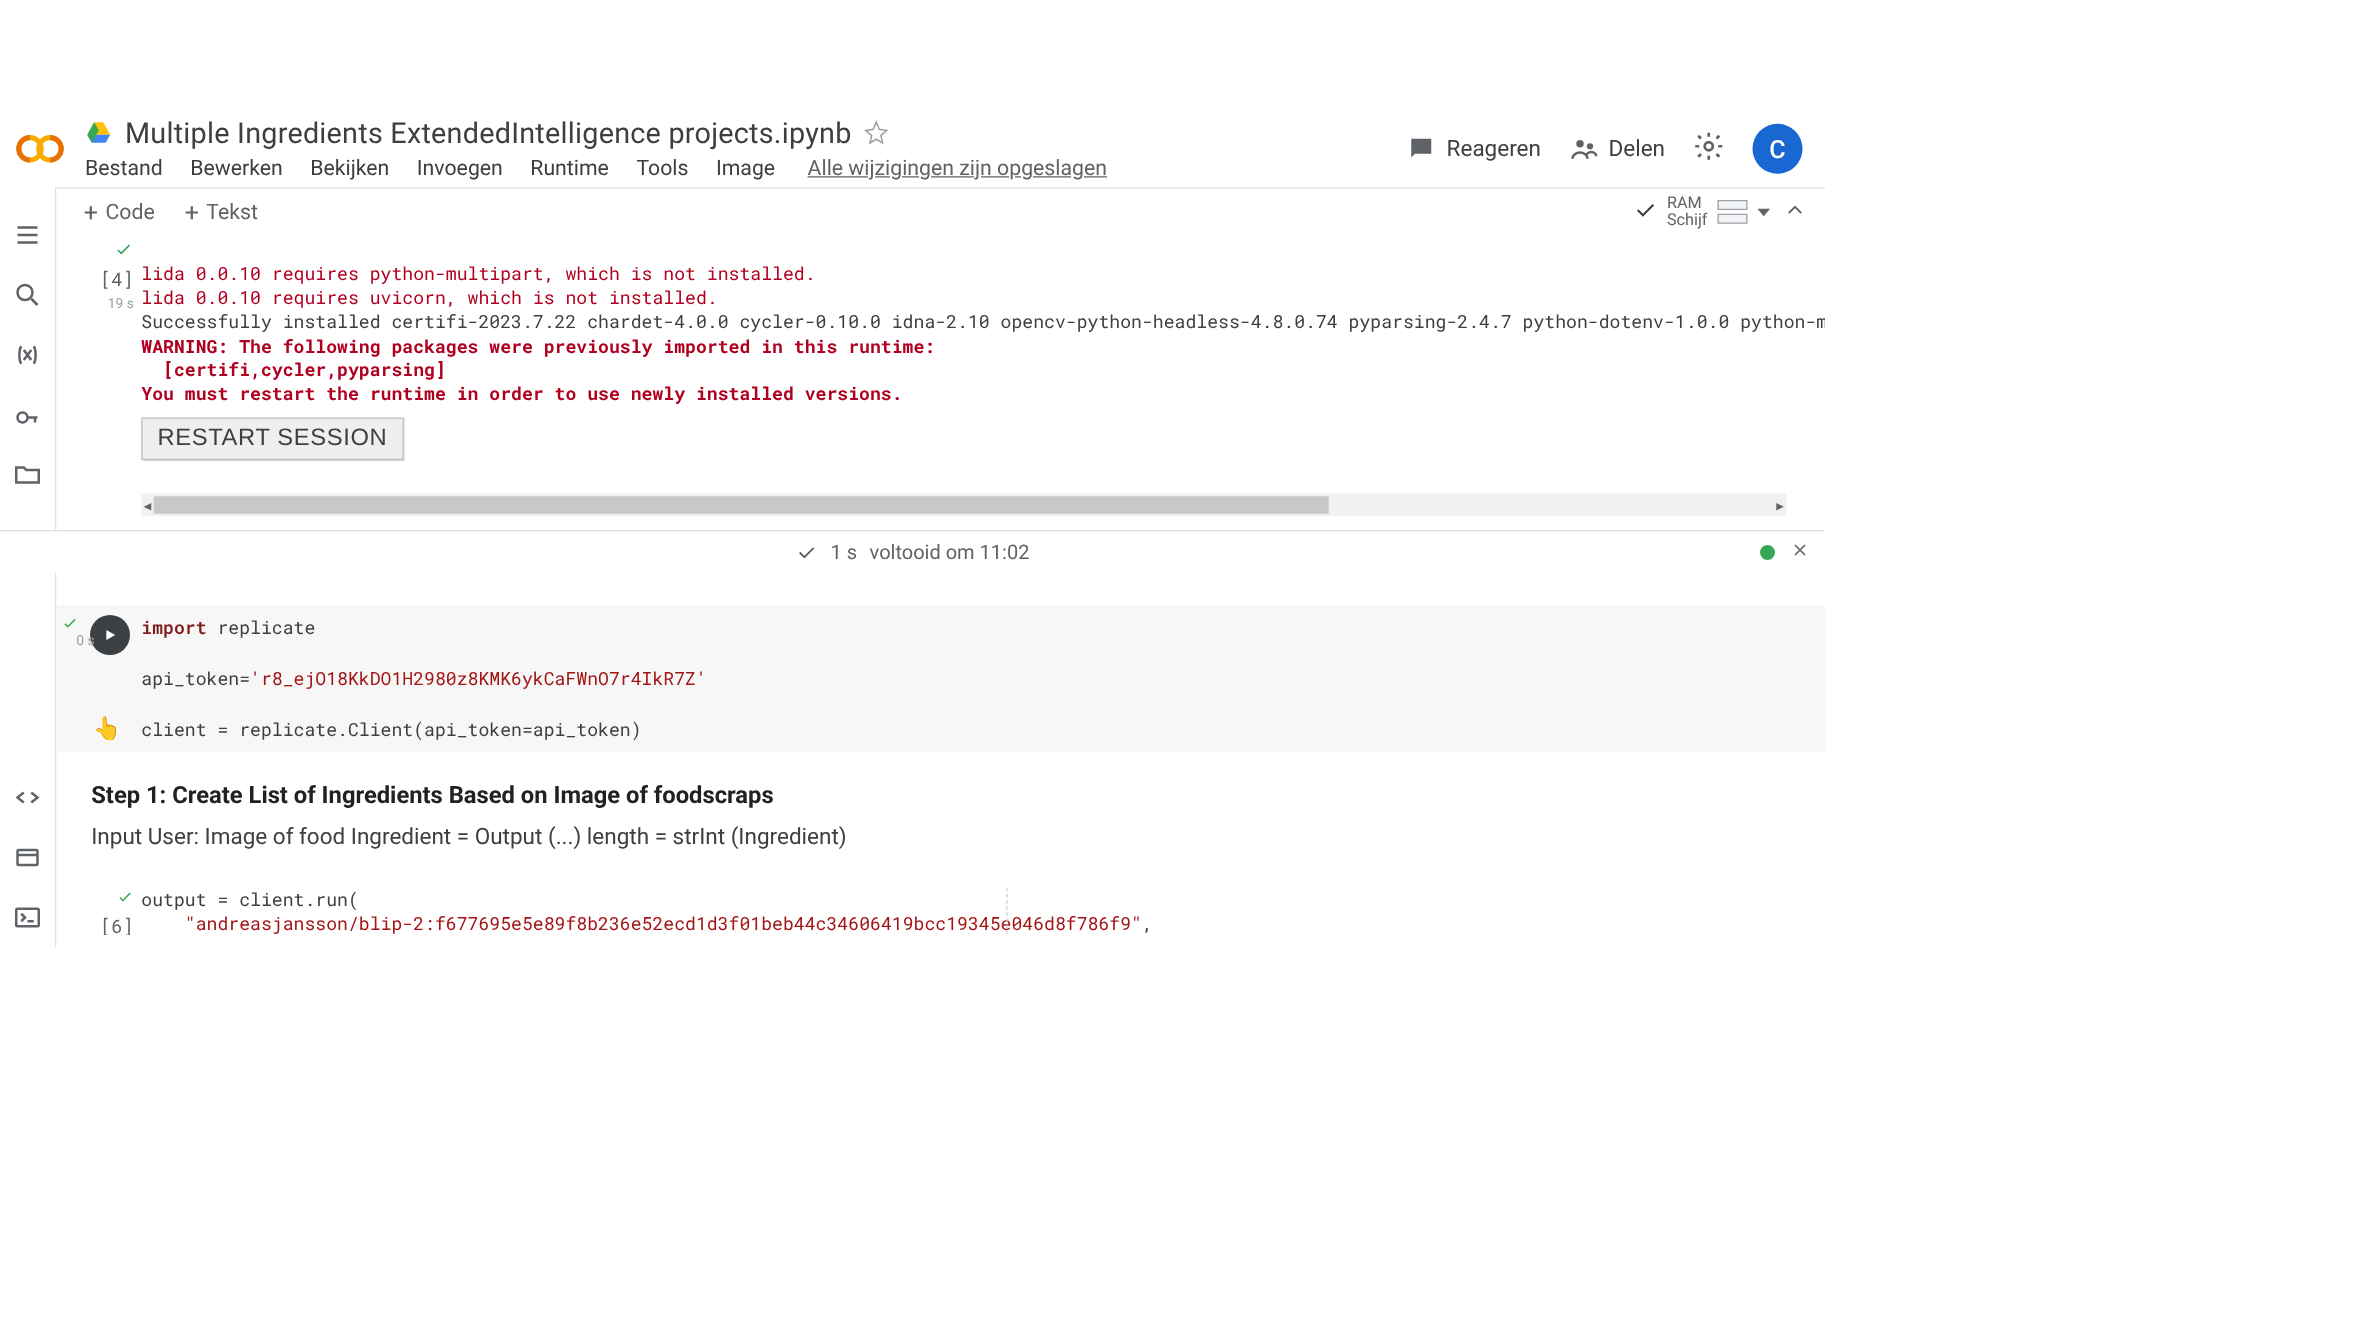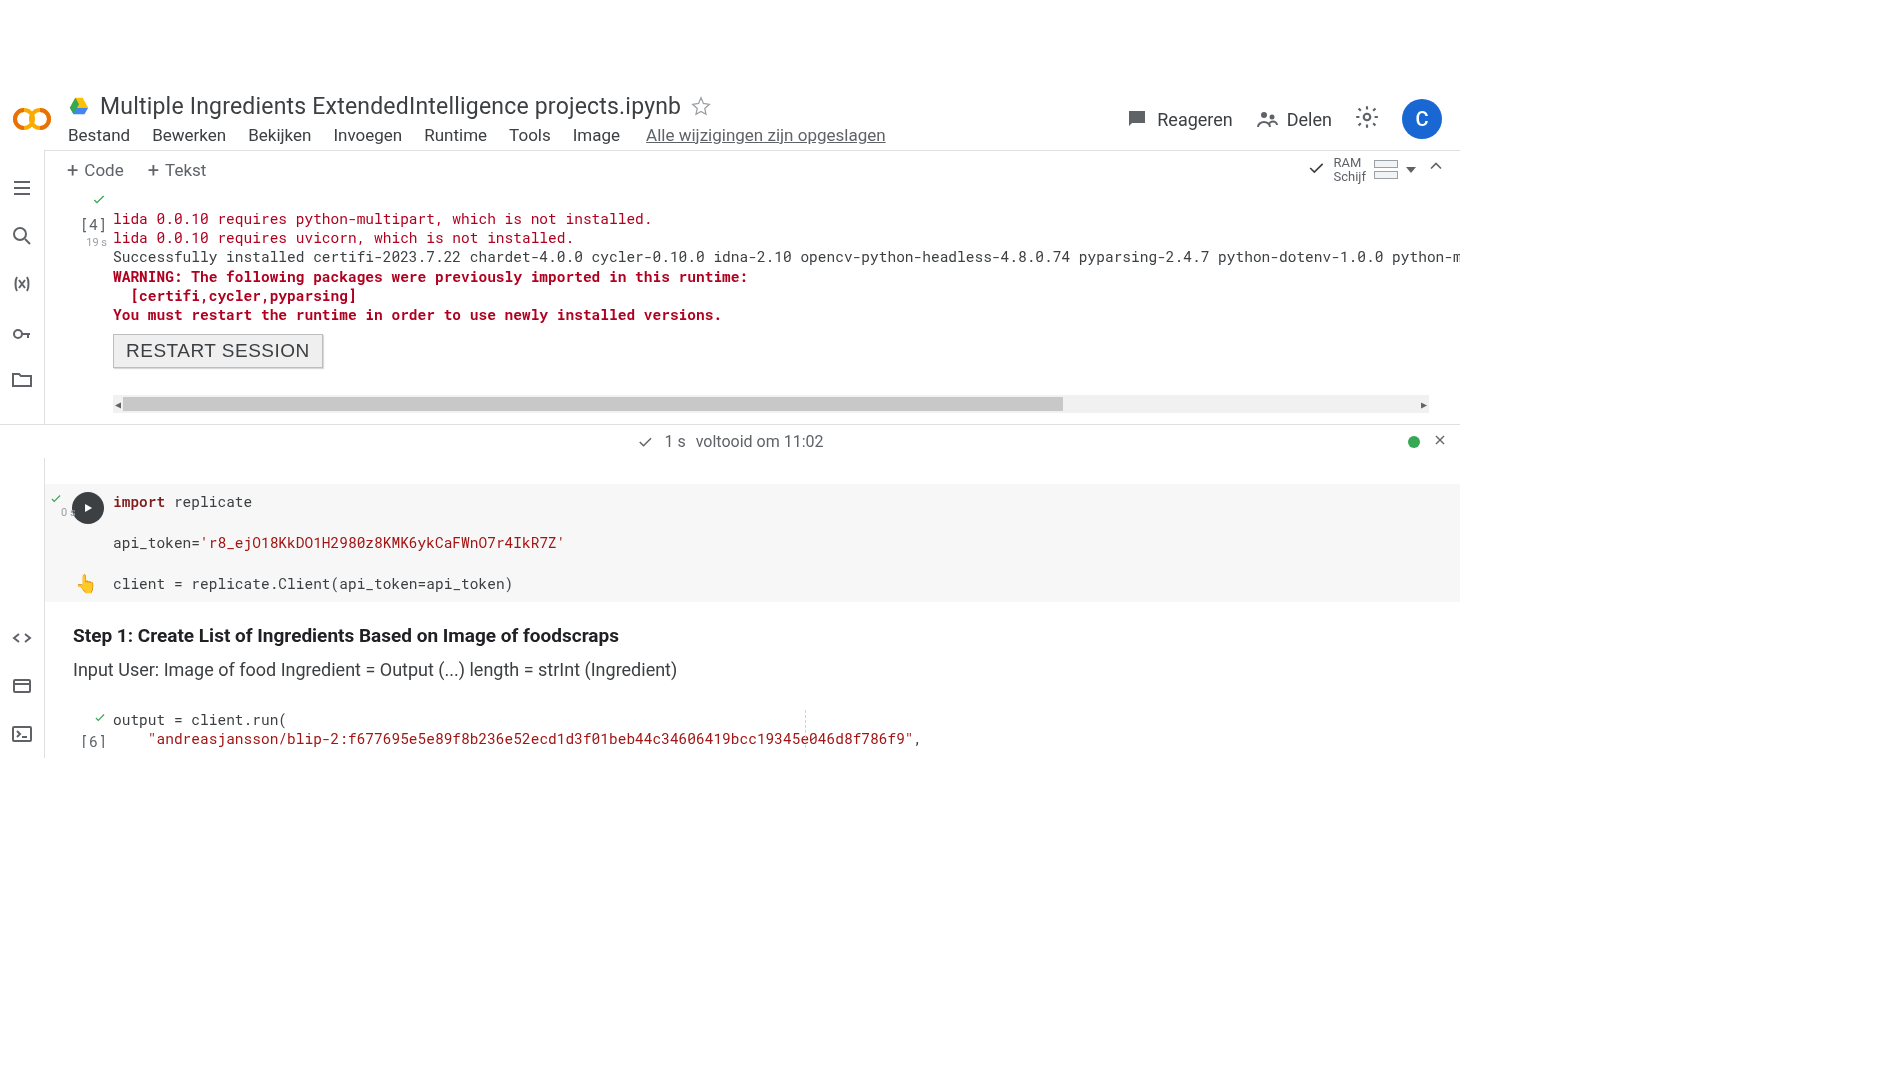--- a/index.html
+++ b/index.html
@@ -51,21 +51,21 @@
   .avatar { width:40px; height:40px; border-radius:50%; background:#1967d2; color:#fff; display:flex; align-items:center; justify-content:center; font-size:20px; font-weight:500;}
   
   .toolbar {
     position:absolute;
     left:45px; right:0; top:62px; height:38px;
     border-top:1px solid #e0e0e0;
     display:flex; align-items:center; padding-left:22px; gap:24px;
   }
   .tool-btn { display:flex; align-items:center; gap:6px; font-size:17px; color:#5f6368; cursor:pointer;}
   .tool-btn .plus { font-size:20px; line-height:1; color:#5f6368;}
-  .toolbar-right { margin-left:auto; display:flex; align-items:flex-start; gap:10px; padding-right:14px;}
+  .toolbar-right { margin-left:auto; display:flex; align-items:center; gap:10px; padding-right:14px;}
   .ram-box { display:flex; align-items:center; gap:8px; font-size:12px; color:#5f6368;}
   .ram-box .checkmark svg{ width:20px; height:20px; stroke:#3c4043;}
   .ram-labels { display:flex; flex-direction:column; line-height:1.05; font-size:13px;}
   .ram-bars { display:flex; flex-direction:column; gap:3px;}
   .ram-bars .bar { width:24px; height:8px; border:1px solid #9aa0a6; background:#f1f3f4;}
   .caret-down { width:0; height:0; border-left:5px solid transparent; border-right:5px solid transparent; border-top:6px solid #5f6368;}
   .collapse-up svg{ width:20px; height:20px; stroke:#5f6368;}
   
   .left-rail {
     position:absolute;

